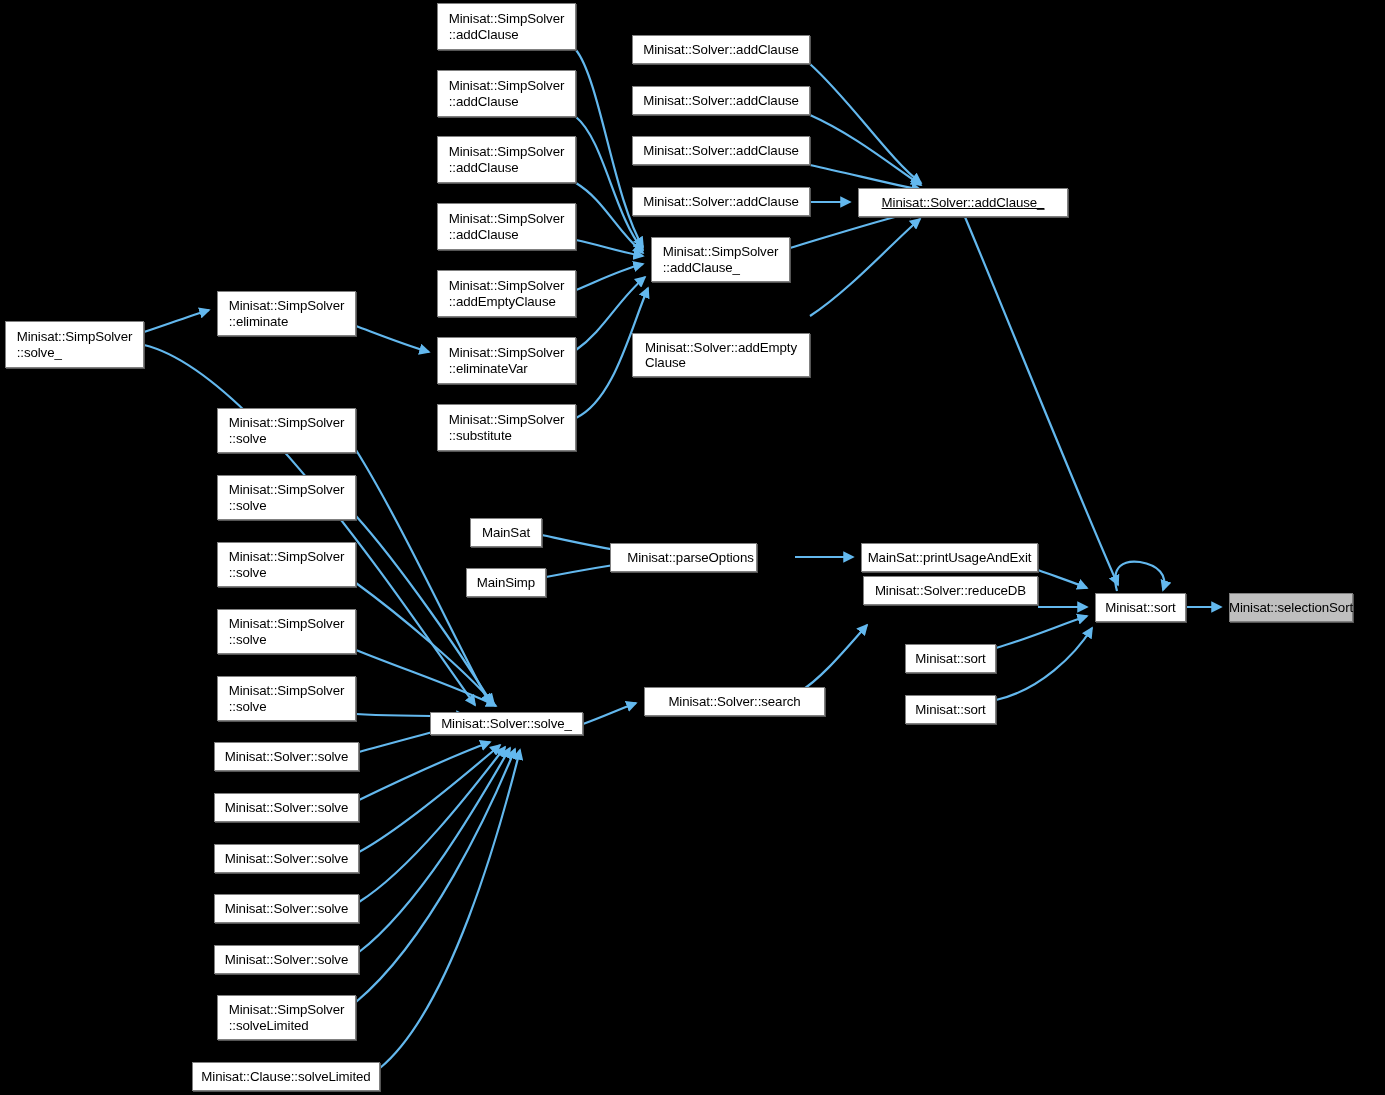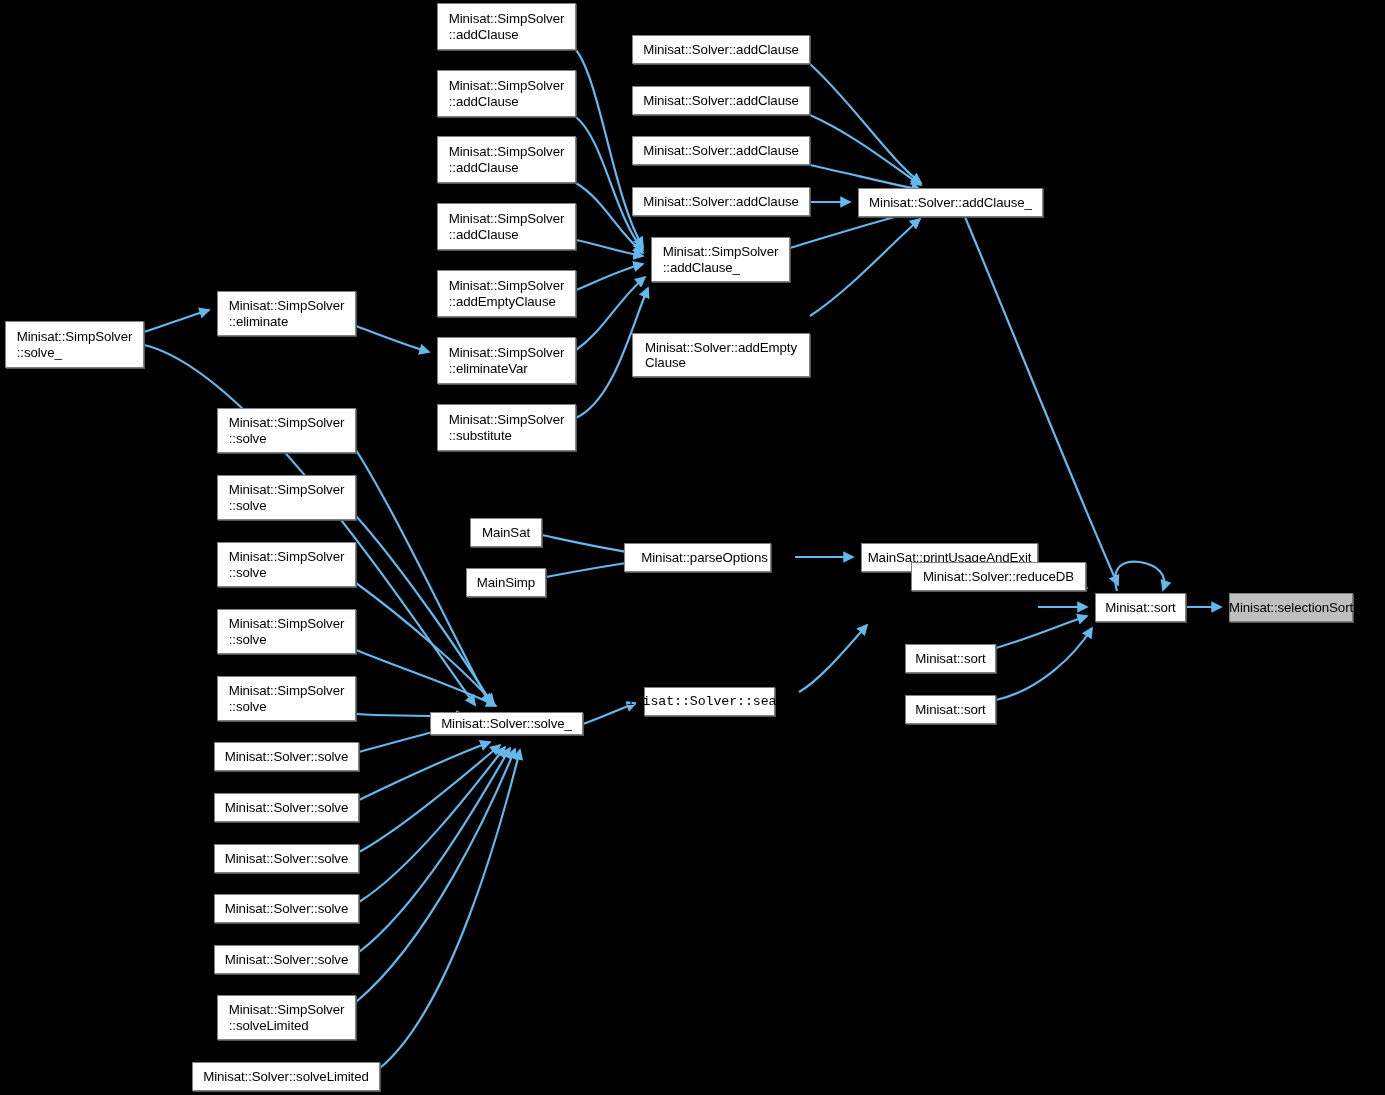--- a/index.html
+++ b/index.html
@@ -113,21 +113,21 @@
       <div class="node" style="left: 437px; top: 404px; width: 139px; height: 47px;">Minisat::SimpSolver
 ::substitute</div>
       <div class="node" style="left: 632px; top: 35px; width: 178px; height: 29px;">Minisat::Solver::addClause</div>
       <div class="node" style="left: 632px; top: 86px; width: 178px; height: 29px;">Minisat::Solver::addClause</div>
       <div class="node" style="left: 632px; top: 136px; width: 178px; height: 29px;">Minisat::Solver::addClause</div>
       <div class="node" style="left: 632px; top: 187px; width: 178px; height: 29px;">Minisat::Solver::addClause</div>
       <div class="node" style="left: 651px; top: 237px; width: 139px; height: 45px;">Minisat::SimpSolver
 ::addClause_</div>
       <div class="node" style="left: 632px; top: 305px; width: 178px; height: 44px; margin-top: 28px;">Minisat::Solver::addEmpty
 Clause</div>
-      <div class="node" style="left: 858px; top: 188px; width: 185px; height: 29px;">Minisat::Solver::addClause_</div>
+      <div class="node" style="left: 858px; top: 188px; width: 210px; height: 29px; text-decoration: underline;">Minisat::Solver::addClause_</div>
       <div class="node" style="left: 5px; top: 321px; width: 139px; height: 47px;">Minisat::SimpSolver
 ::solve_</div>
       <div class="node" style="left: 217px; top: 291px; width: 139px; height: 45px;">Minisat::SimpSolver
 ::eliminate</div>
       <div class="node" style="left: 217px; top: 408px; width: 139px; height: 45px;">Minisat::SimpSolver
 ::solve</div>
       <div class="node" style="left: 217px; top: 475px; width: 139px; height: 45px;">Minisat::SimpSolver
 ::solve</div>
       <div class="node" style="left: 217px; top: 542px; width: 139px; height: 45px;">Minisat::SimpSolver
 ::solve</div>
@@ -135,26 +135,26 @@
 ::solve</div>
       <div class="node" style="left: 217px; top: 676px; width: 139px; height: 45px;">Minisat::SimpSolver
 ::solve</div>
       <div class="node" style="left: 214px; top: 742px; width: 145px; height: 29px;">Minisat::Solver::solve</div>
       <div class="node" style="left: 214px; top: 793px; width: 145px; height: 29px;">Minisat::Solver::solve</div>
       <div class="node" style="left: 214px; top: 844px; width: 145px; height: 29px;">Minisat::Solver::solve</div>
       <div class="node" style="left: 214px; top: 894px; width: 145px; height: 29px;">Minisat::Solver::solve</div>
       <div class="node" style="left: 214px; top: 945px; width: 145px; height: 29px;">Minisat::Solver::solve</div>
       <div class="node" style="left: 217px; top: 995px; width: 139px; height: 45px;">Minisat::SimpSolver
 ::solveLimited</div>
-      <div class="node" style="left: 192px; top: 1062px; width: 188px; height: 29px;">Minisat::Solver::solveLimited</div>
+      <div class="node" style="left: 192px; top: 1062px; width: 188px; height: 29px;">Minisat::Clause::solveLimited</div>
       <div class="node" style="left: 430px; top: 712px; width: 153px; height: 23px;">Minisat::Solver::solve_</div>
       <div class="node" style="left: 470px; top: 518px; width: 72px; height: 29px;">MainSat</div>
       <div class="node" style="left: 466px; top: 568px; width: 80px; height: 29px;">MainSimp</div>
-      <div class="node" style="left: 624px; top: 543px; width: 147px; height: 29px; padding-left: 14px;">Minisat::parseOptions</div>
-      <div class="node" style="left: 644px; top: 687px; width: 131px; height: 29px; font-family: Liberation Mono, monospace;">Minisat::Solver::search</div>
+      <div class="node" style="left: 610px; top: 543px; width: 147px; height: 29px; padding-left: 14px;">Minisat::parseOptions</div>
+      <div class="node" style="left: 644px; top: 687px; width: 181px; height: 29px;">Minisat::Solver::search</div>
       <div class="node" style="left: 861px; top: 543px; width: 177px; height: 29px;">MainSat::printUsageAndExit</div>
-      <div class="node" style="left: 863px; top: 562px; width: 175px; height: 29px; margin-left: 48px;">Minisat::Solver::reduceDB</div>
+      <div class="node" style="left: 863px; top: 576px; width: 175px; height: 29px;">Minisat::Solver::reduceDB</div>
       <div class="node" style="left: 905px; top: 644px; width: 91px; height: 29px;">Minisat::sort</div>
       <div class="node" style="left: 905px; top: 695px; width: 91px; height: 29px;">Minisat::sort</div>
       <div class="node" style="left: 1095px; top: 593px; width: 91px; height: 29px;">Minisat::sort</div>
       <div class="node highlight" style="left: 1229px; top: 593px; width: 124px; height: 29px;">Minisat::selectionSort</div>
     </div>
 </div>
 
 </body></html>

